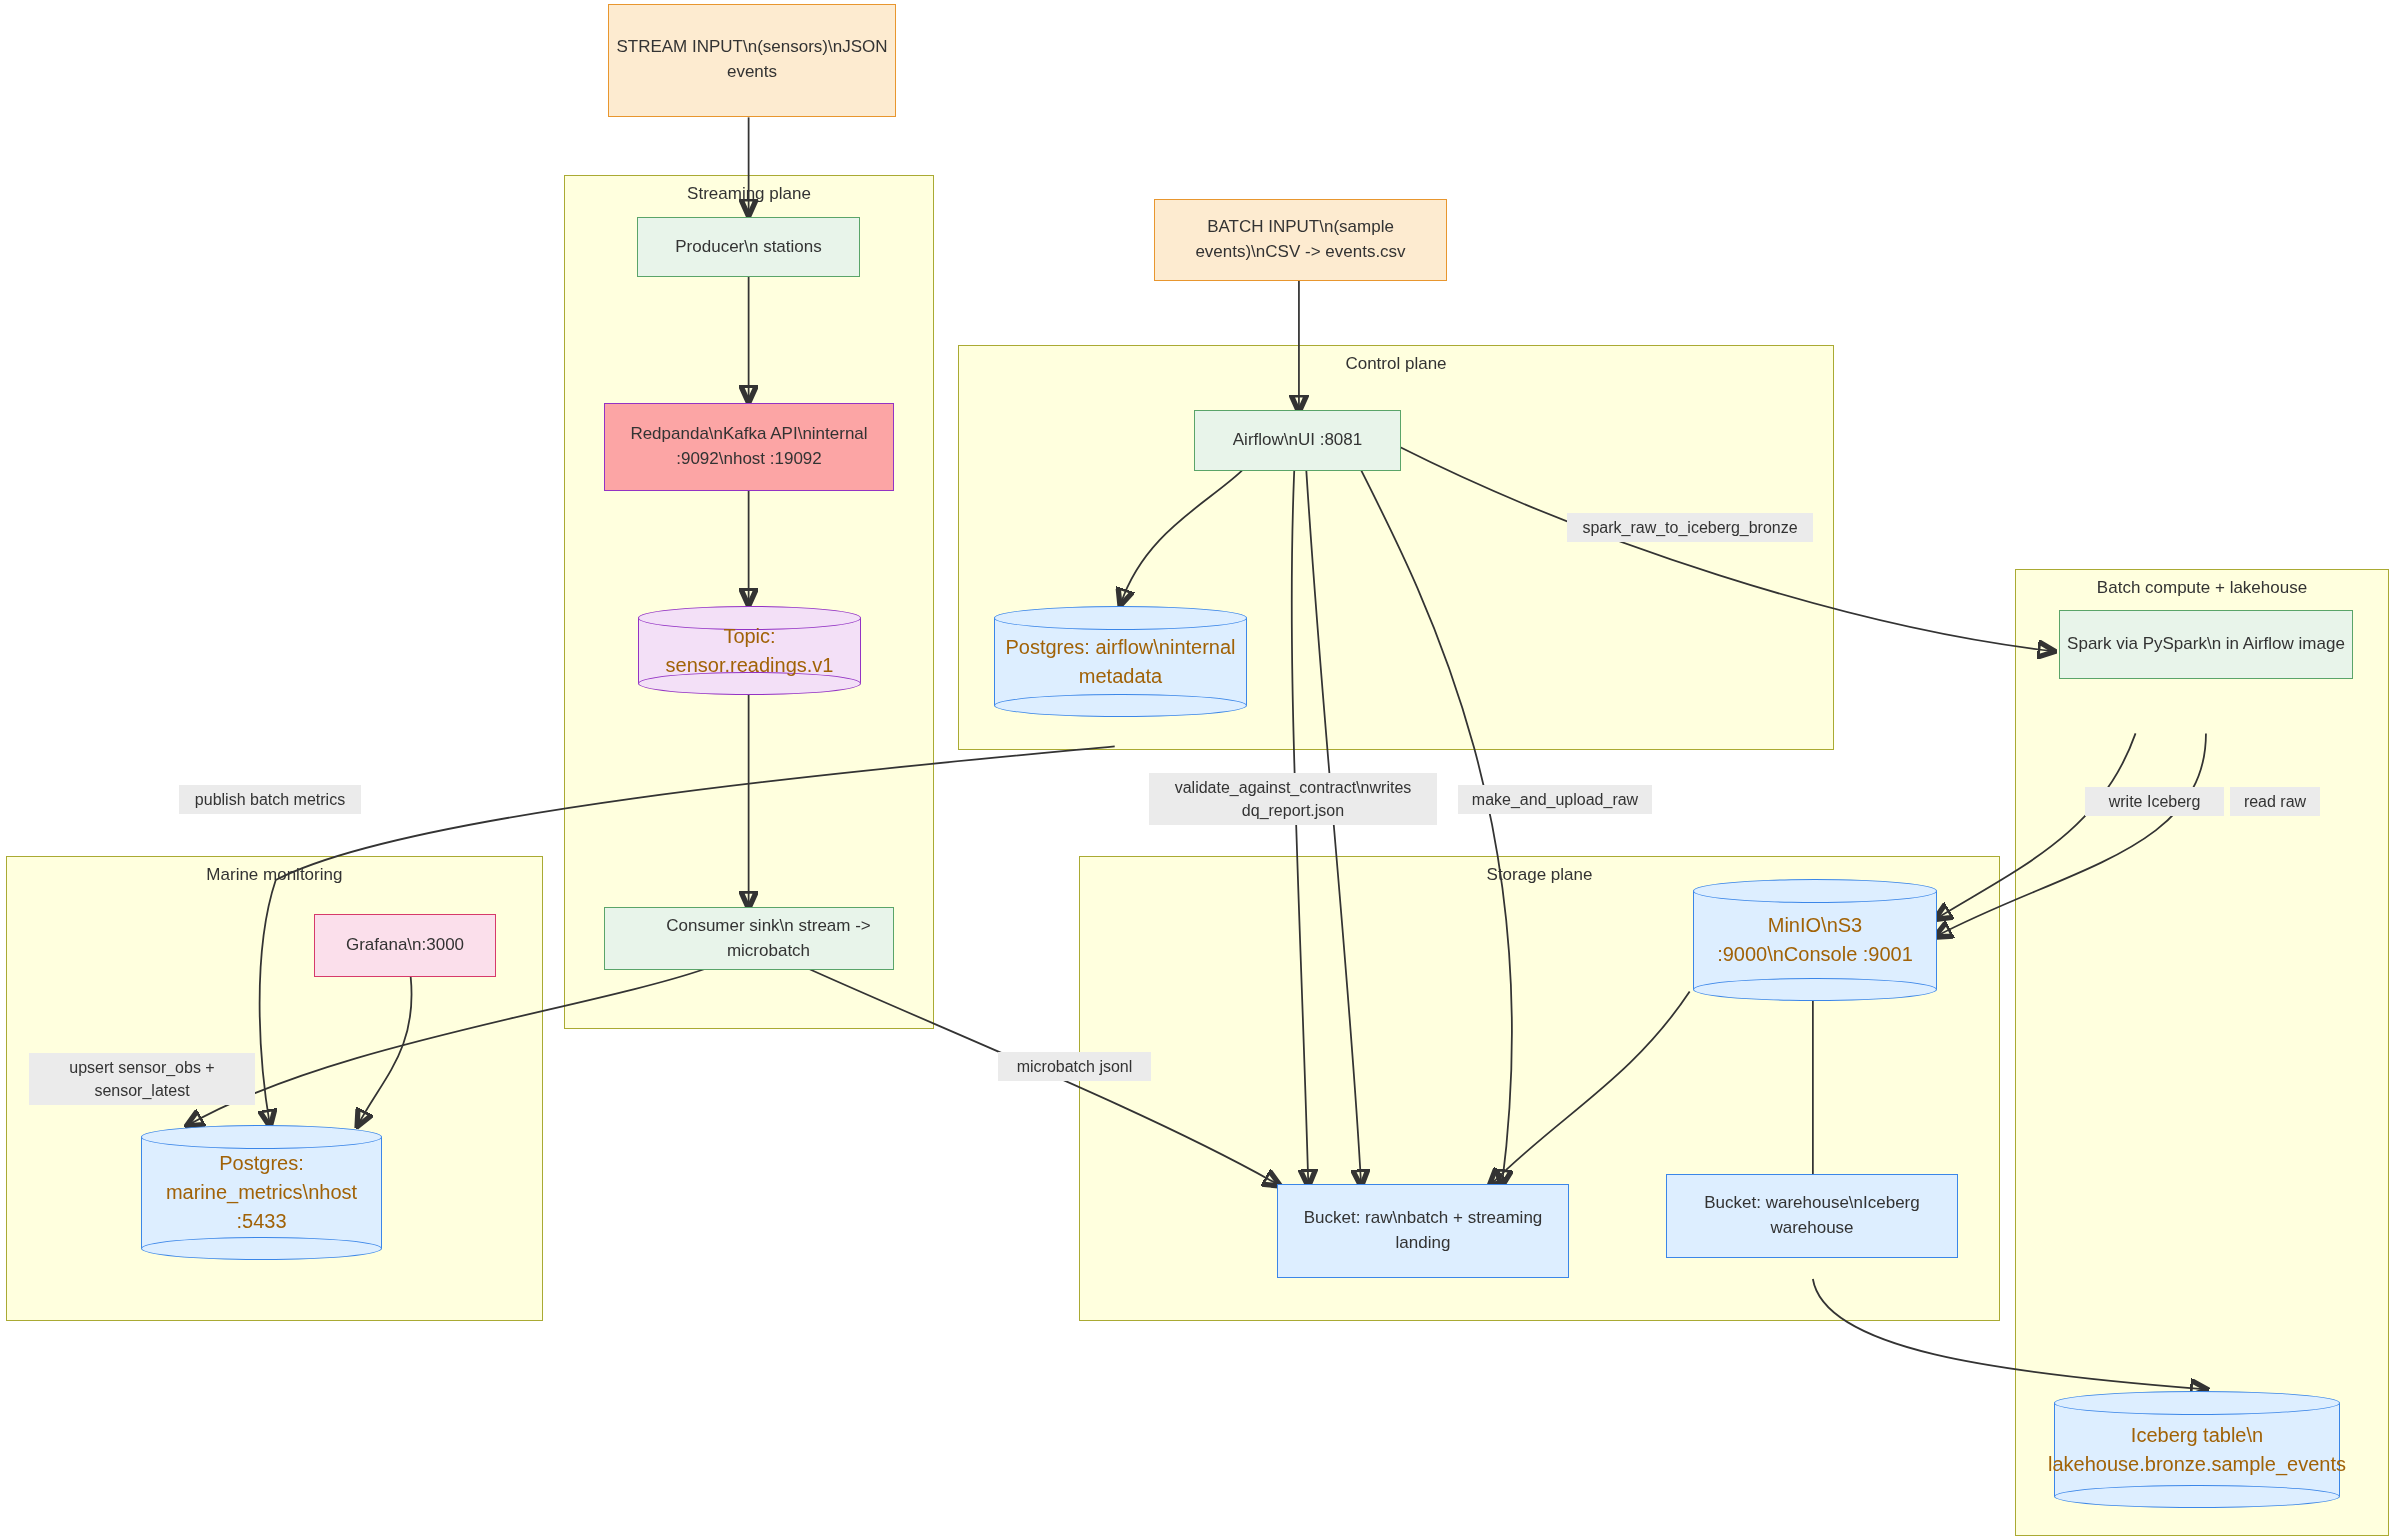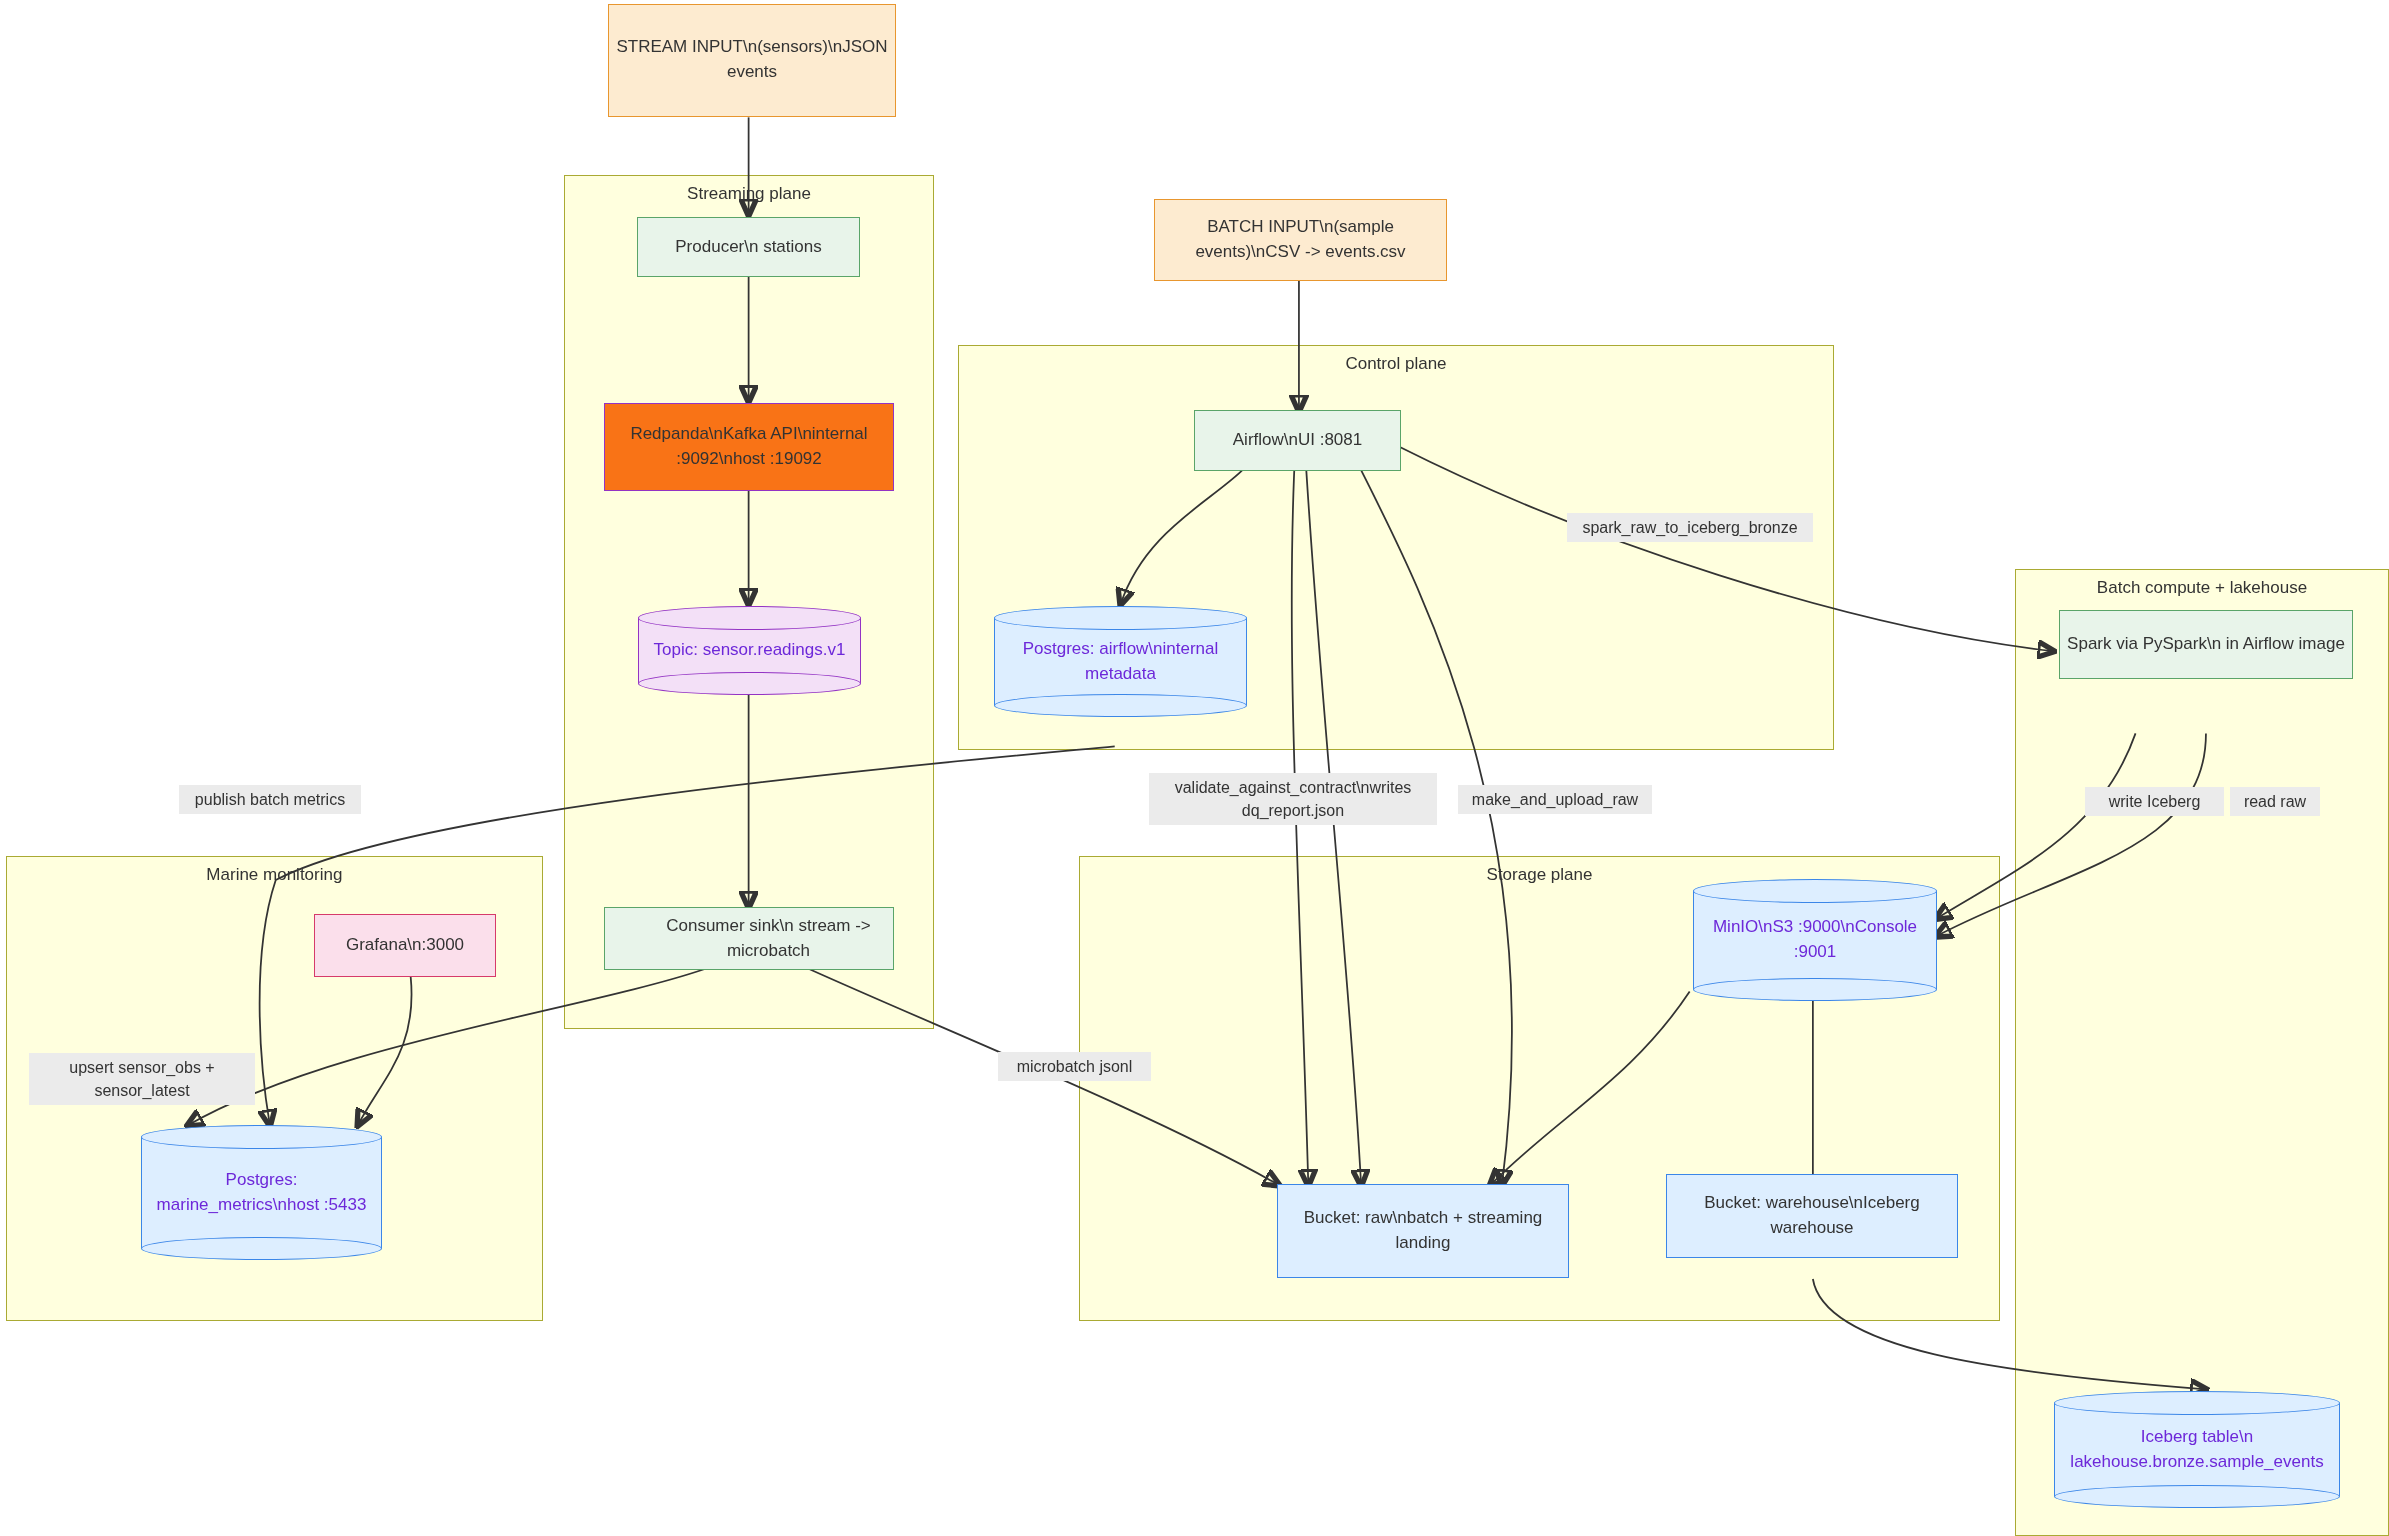--- a/index.html
+++ b/index.html
@@ -10,34 +10,34 @@
   .subgraph{position:absolute;background:#ffffde;border:1.8px solid #aaaa33;box-sizing:border-box;}
   .subgraph-title{position:absolute;left:0;right:0;text-align:center;font-size:17px;color:#333333;}
 
   
   .node{position:absolute;box-sizing:border-box;display:flex;align-items:center;justify-content:center;
         text-align:center;font-size:17px;line-height:1.45;color:#333333;padding:3.5px 7px;}
   .rect{border-width:1.8px;border-style:solid;}
 
   .n-input{background:#fdebd0;border-color:#e8962e;}
   .n-green{background:#e8f4ea;border-color:#5aa469;}
-  .n-purple{background:#f97316;border-color:#9333c4;}
+  .n-purple{background:#fca5a5;border-color:#9333c4;}
   .n-pink{background:#fbdfeb;border-color:#d63a6a;}
   .n-blue{background:#ddeeff;border-color:#3b86e8;}
 
   
   .cyl{position:absolute;box-sizing:border-box;}
   .cyl .body{position:absolute;left:0;right:0;top:11.7px;bottom:11.7px;background:#ddeeff;
              border-left:1.8px solid #3b86e8;border-right:1.8px solid #3b86e8;}
   .cyl .top{position:absolute;left:0;right:0;top:0;height:23.5px;background:#ddeeff;
             border:1.8px solid #3b86e8;border-radius:50%;box-sizing:border-box;}
   .cyl .bot{position:absolute;left:0;right:0;bottom:0;height:23.5px;background:#ddeeff;
             border:1.8px solid #3b86e8;border-radius:50%;box-sizing:border-box;}
   .cyl .lbl{position:absolute;left:0;right:0;top:0;bottom:0;display:flex;align-items:center;
-            justify-content:center;text-align:center;font-size:17px;line-height:1.45;color:#6d28d9;
+            justify-content:center;text-align:center;font-size:20px;line-height:1.45;color:#a16207;
             padding:0 8.2px;box-sizing:border-box;}
   .cyl.purple .body{background:#f3e0f7;border-left-color:#9333c4;border-right-color:#9333c4;}
   .cyl.purple .top,.cyl.purple .bot{background:#f3e0f7;border-color:#9333c4;}
 
   
   .elabel{position:absolute;background:#ebebeb;color:#333333;font-size:16px;line-height:1.45;
           text-align:center;padding:2.9px 4.7px;box-sizing:border-box;white-space:pre-line;}
 
   svg.wires{position:absolute;left:0;top:0;width:2389px;height:1536px;pointer-events:none;}
   svg.wires path,svg.wires line{fill:none;stroke:#333333;stroke-width:3;}

